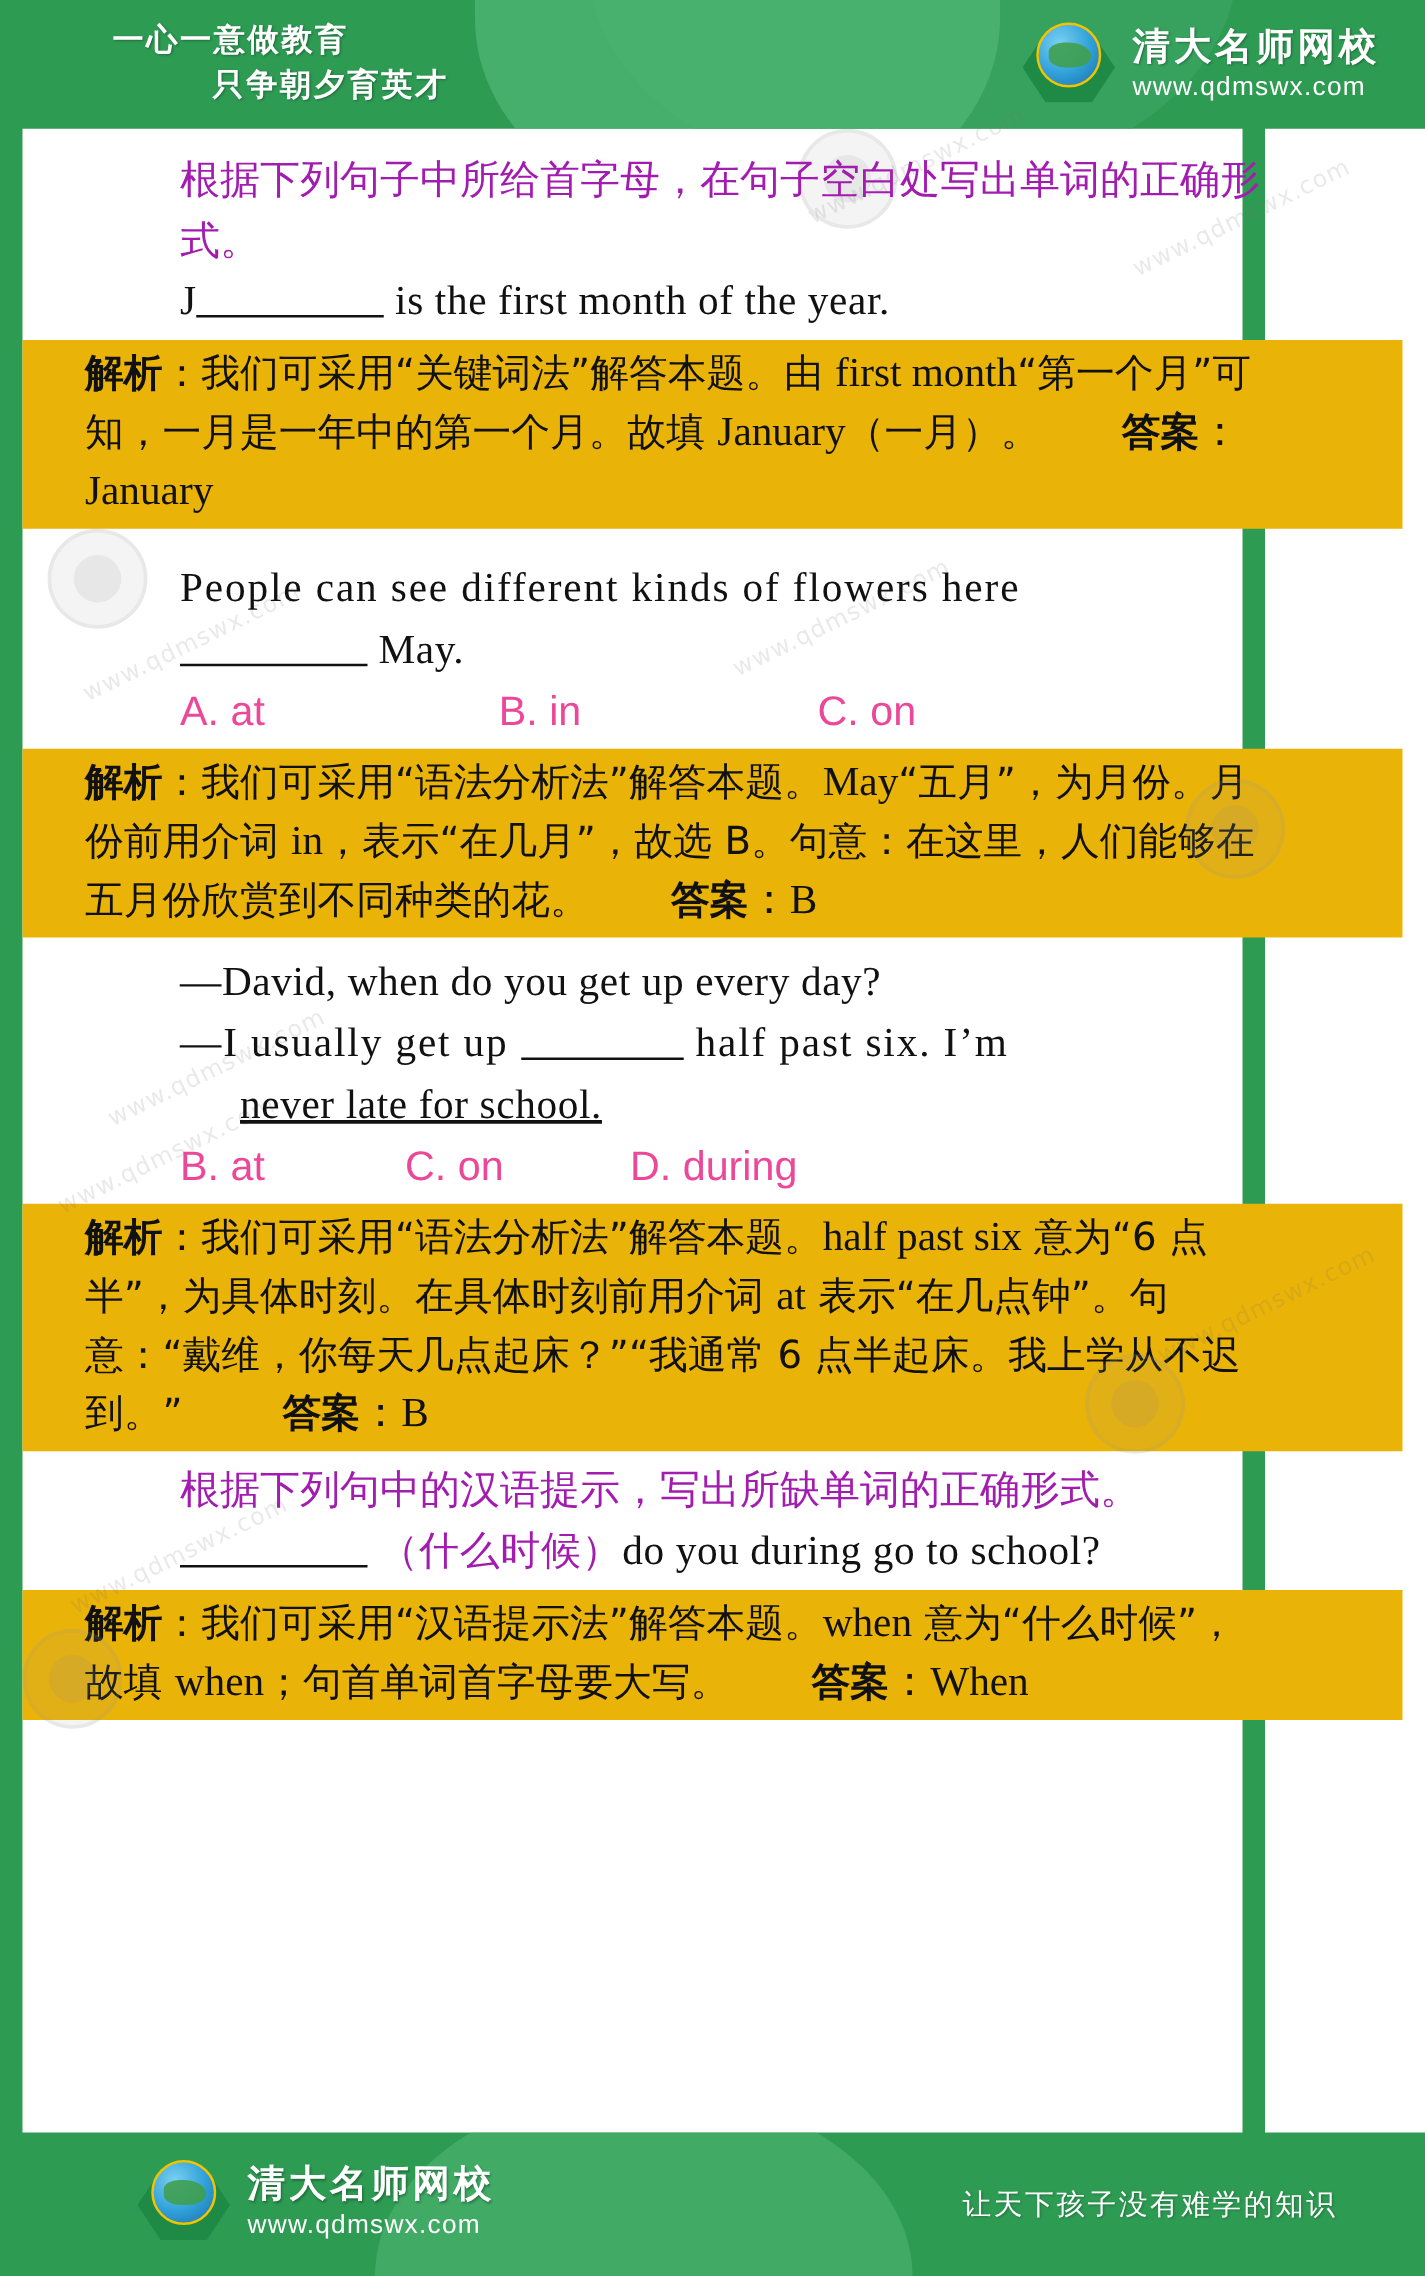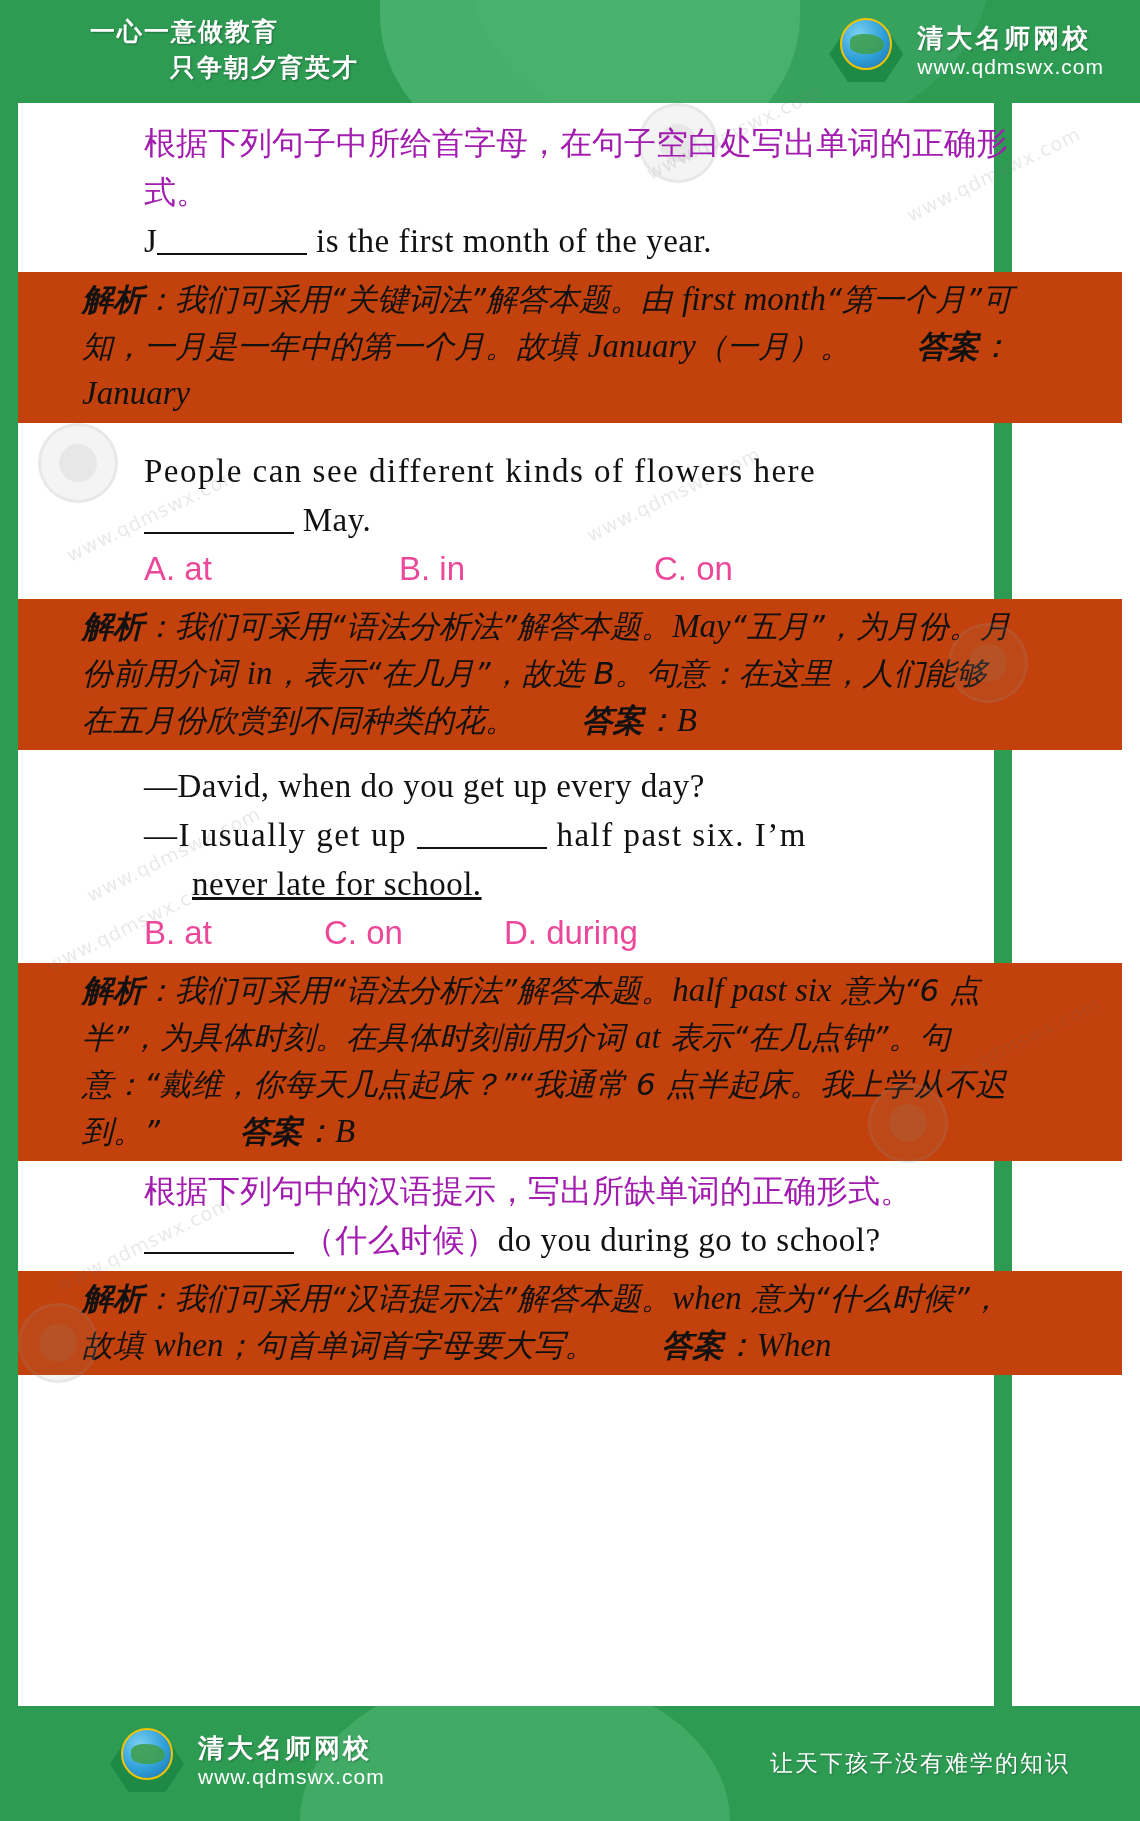--- a/index.html
+++ b/index.html
@@ -81,21 +81,21 @@
     align-items: center;
     gap: 14px;
   }
   .brand-text {
     color: #ffffff;
     line-height: 1.25;
   }
   .brand-name {
     font-family: "DejaVu Sans", sans-serif;
     font-weight: bold;
-    font-size: 26px;
+    font-size: 30px;
     letter-spacing: 3px;
     text-shadow: 1px 1px 2px rgba(0,0,0,.3);
   }
   .brand-url {
     font-family: "Liberation Sans", sans-serif;
     font-size: 21px;
     letter-spacing: 1px;
   }
   .logo {
     position: relative;
@@ -212,29 +212,28 @@
     font-size: 33px;
     line-height: 48px;
     color: #ec4899;
   }
   .options span { display: inline-block; }
   .opt3 span { width: 255px; }
   .opt4 span { width: 180px; }
 
   
   .explain {
-    background: #c2410c;
+    background: #eab308;
     margin: 6px 0 6px 0;
-    padding: 4px 108px 6px 64px;
+    padding: 4px 108px 6px 50px;
     font-family: "DejaVu Sans", sans-serif;
     font-size: 31px;
     line-height: 47px;
     color: #111;
     box-sizing: border-box;
-    font-style: italic;
   }
   .explain .lbl {
     font-weight: bold;
   }
   .explain .en {
     font-family: "Liberation Serif", serif;
     font-size: 33px;
   }
   .ans {
     font-weight: bold;

